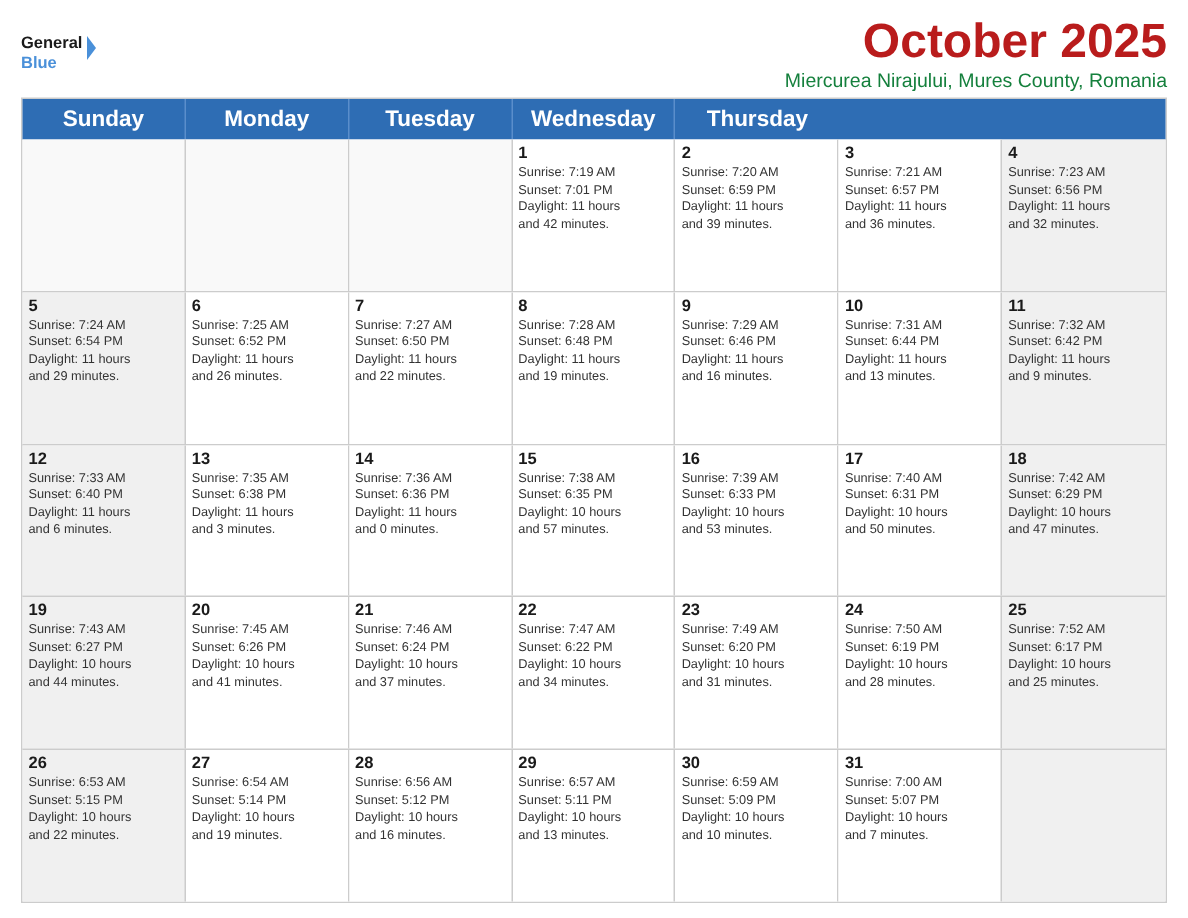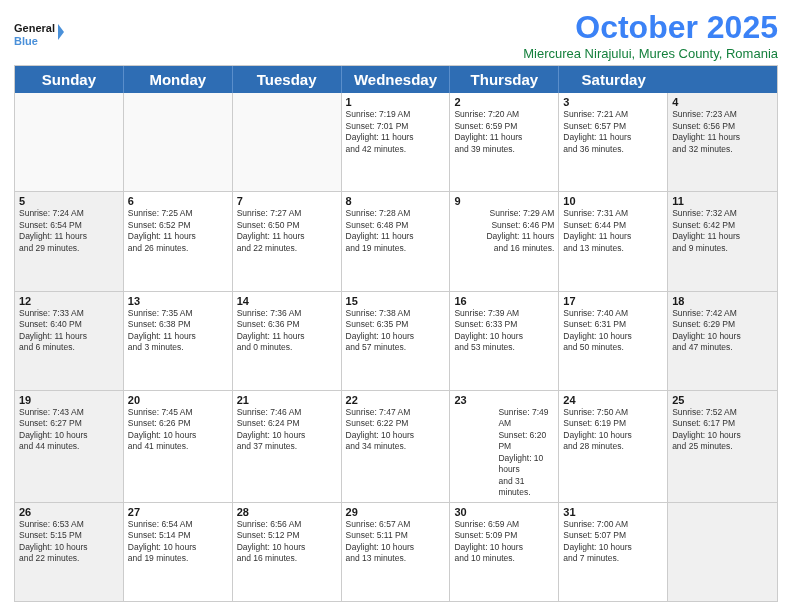--- a/index.html
+++ b/index.html
@@ -27,21 +27,21 @@
       display: flex;
       align-items: center;
       gap: 2px;
     }
     .title-block {
       text-align: right;
     }
     .month-title {
       font-size: 32px;
       font-weight: bold;
-      color: #3b82f6;
+      color: #b91c1c;
       line-height: 1.1;
     }
     .location {
       font-size: 13px;
       color: #15803d;
       margin-top: 1px;
     }
     .calendar {
       flex: 1;
       display: flex;
@@ -117,21 +117,20 @@
     </div>
   </div>
 
   <div class="calendar">
     <div class="cal-header">
     <div class="cal-header-cell">Sunday</div>
         <div class="cal-header-cell">Monday</div>
         <div class="cal-header-cell">Tuesday</div>
         <div class="cal-header-cell">Wednesday</div>
         <div class="cal-header-cell">Thursday</div>
-        <div class="cal-header-cell">Saturday</div>
       </div>
     <div class="cal-body">
     <div class="cal-row">
           <div class="cal-cell empty"></div>
           <div class="cal-cell empty"></div>
           <div class="cal-cell empty"></div>
           <div class="cal-cell">
             <span class="day-num">1</span>
             <div class="cell-text" style="white-space: pre-line;">Sunrise: 7:19 AM
 Sunset: 7:01 PM
@@ -184,21 +183,21 @@
           </div>
           <div class="cal-cell">
             <span class="day-num">8</span>
             <div class="cell-text" style="white-space: pre-line;">Sunrise: 7:28 AM
 Sunset: 6:48 PM
 Daylight: 11 hours
 and 19 minutes.</div>
           </div>
           <div class="cal-cell">
             <span class="day-num">9</span>
-            <div class="cell-text" style="white-space: pre-line; text-align: right;">Sunrise: 7:29 AM
+            <div class="cell-text" style="white-space: pre-line;">Sunrise: 7:29 AM
 Sunset: 6:46 PM
 Daylight: 11 hours
 and 16 minutes.</div>
           </div>
           <div class="cal-cell">
             <span class="day-num">10</span>
             <div class="cell-text" style="white-space: pre-line;">Sunrise: 7:31 AM
 Sunset: 6:44 PM
 Daylight: 11 hours
 and 13 minutes.</div>
@@ -286,21 +285,21 @@
           </div>
           <div class="cal-cell">
             <span class="day-num">22</span>
             <div class="cell-text" style="white-space: pre-line;">Sunrise: 7:47 AM
 Sunset: 6:22 PM
 Daylight: 10 hours
 and 34 minutes.</div>
           </div>
           <div class="cal-cell">
             <span class="day-num">23</span>
-            <div class="cell-text" style="white-space: pre-line; margin-left: 44px;">Sunrise: 7:49 AM
+            <div class="cell-text" style="white-space: pre-line;">Sunrise: 7:49 AM
 Sunset: 6:20 PM
 Daylight: 10 hours
 and 31 minutes.</div>
           </div>
           <div class="cal-cell">
             <span class="day-num">24</span>
             <div class="cell-text" style="white-space: pre-line;">Sunrise: 7:50 AM
 Sunset: 6:19 PM
 Daylight: 10 hours
 and 28 minutes.</div>

